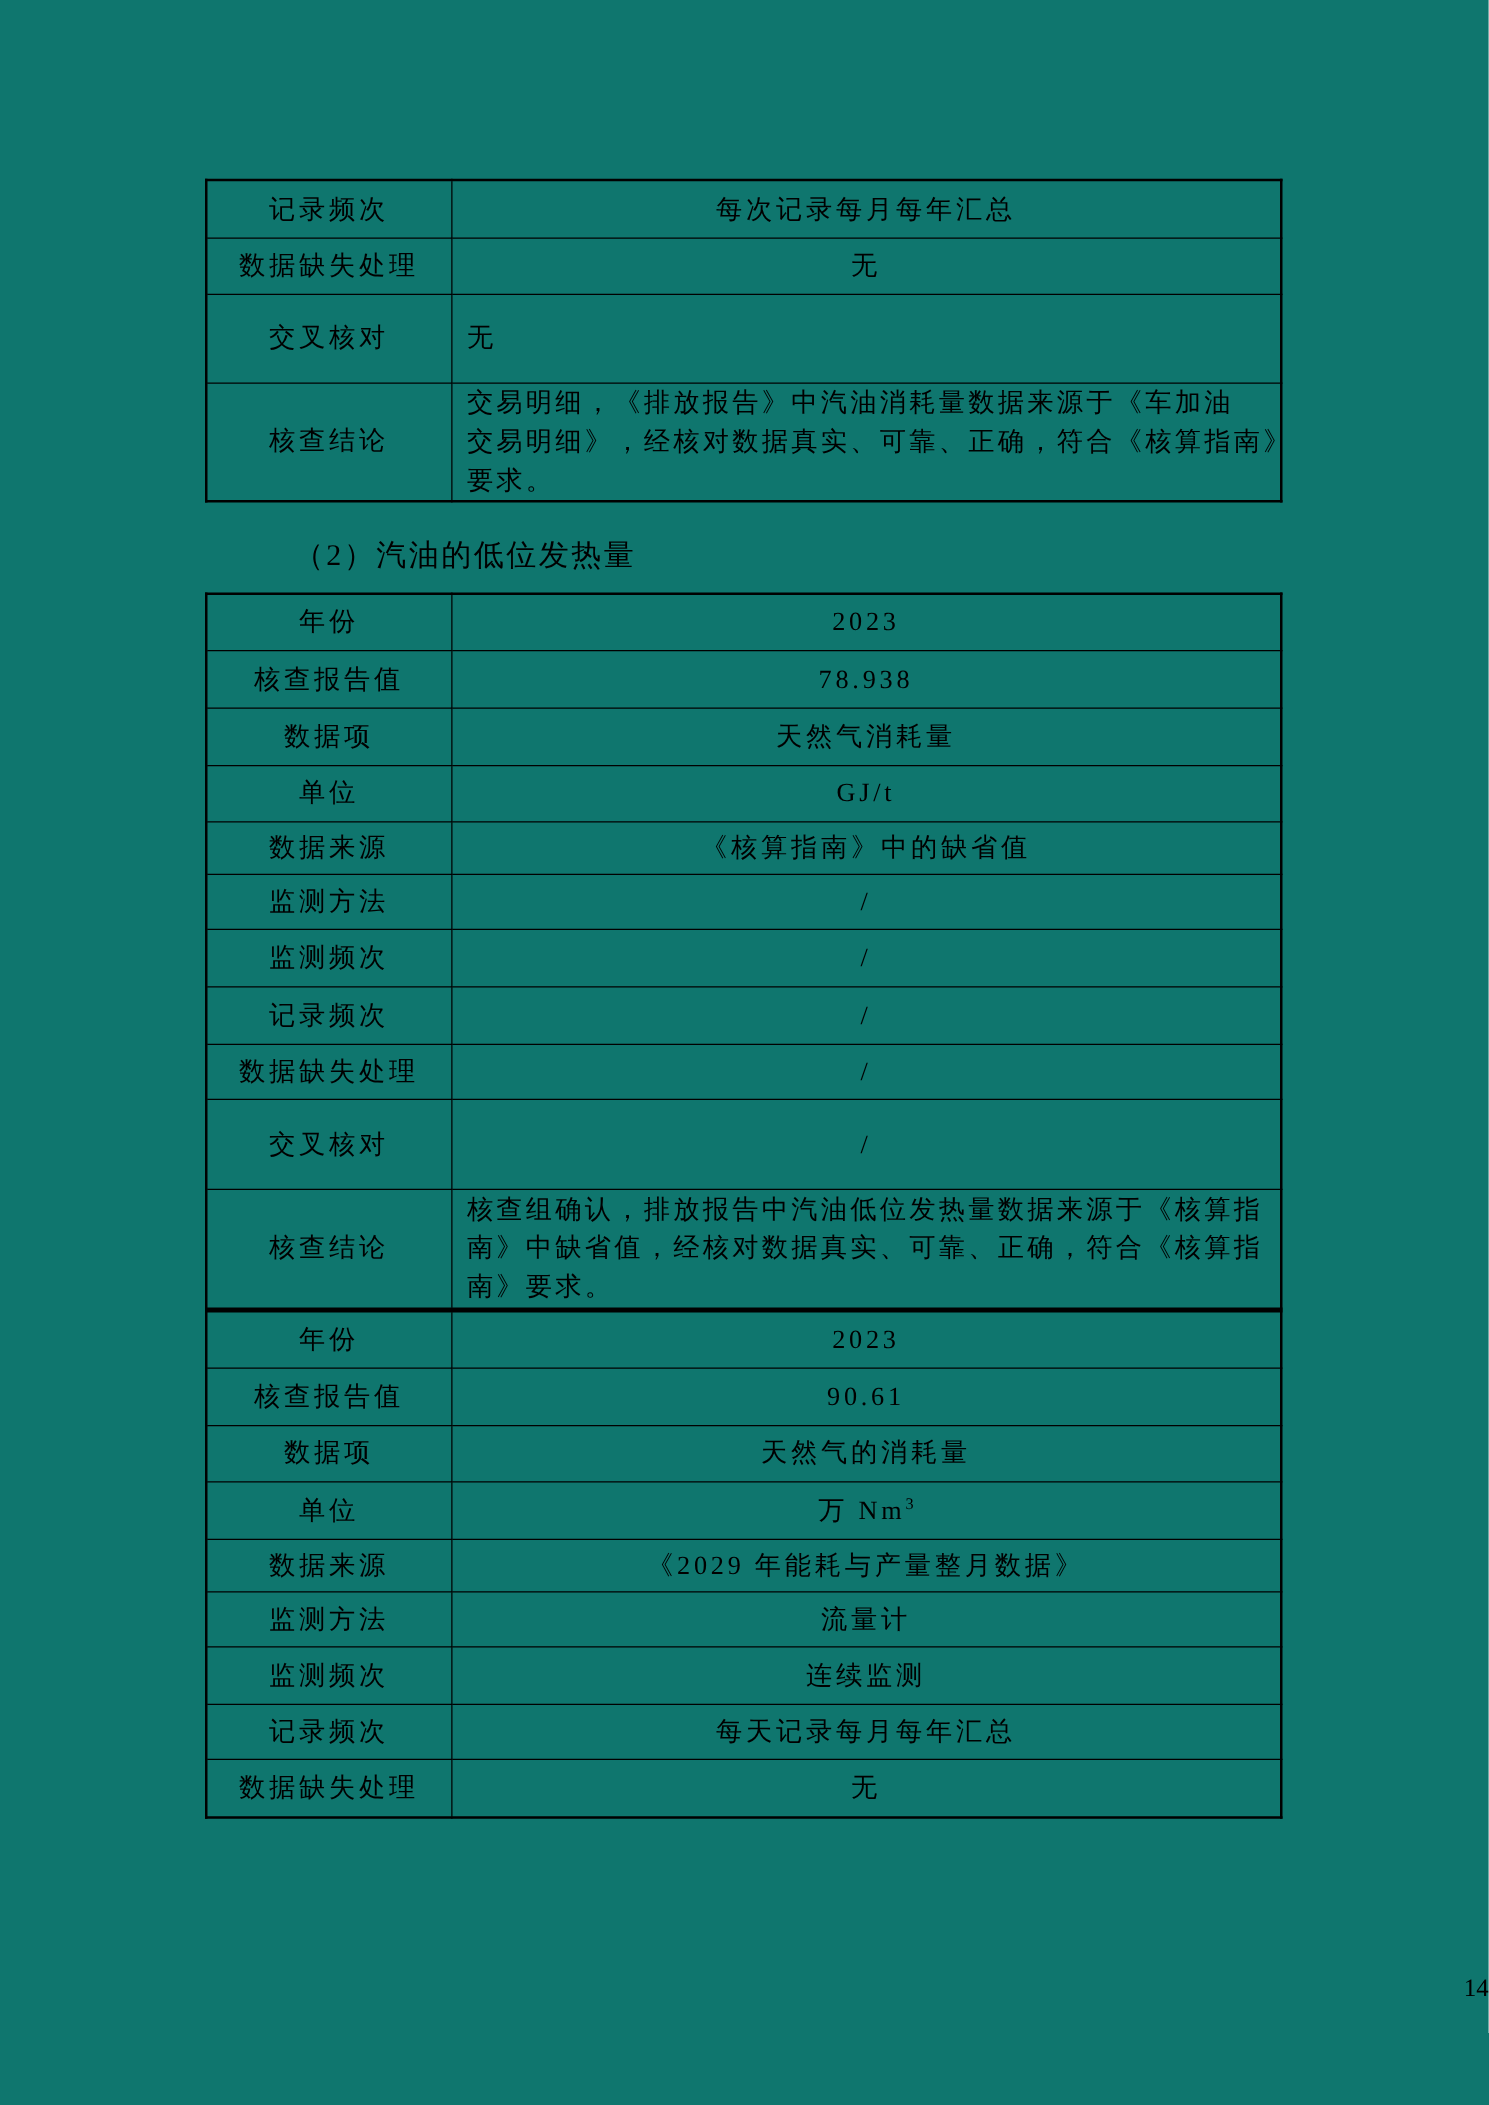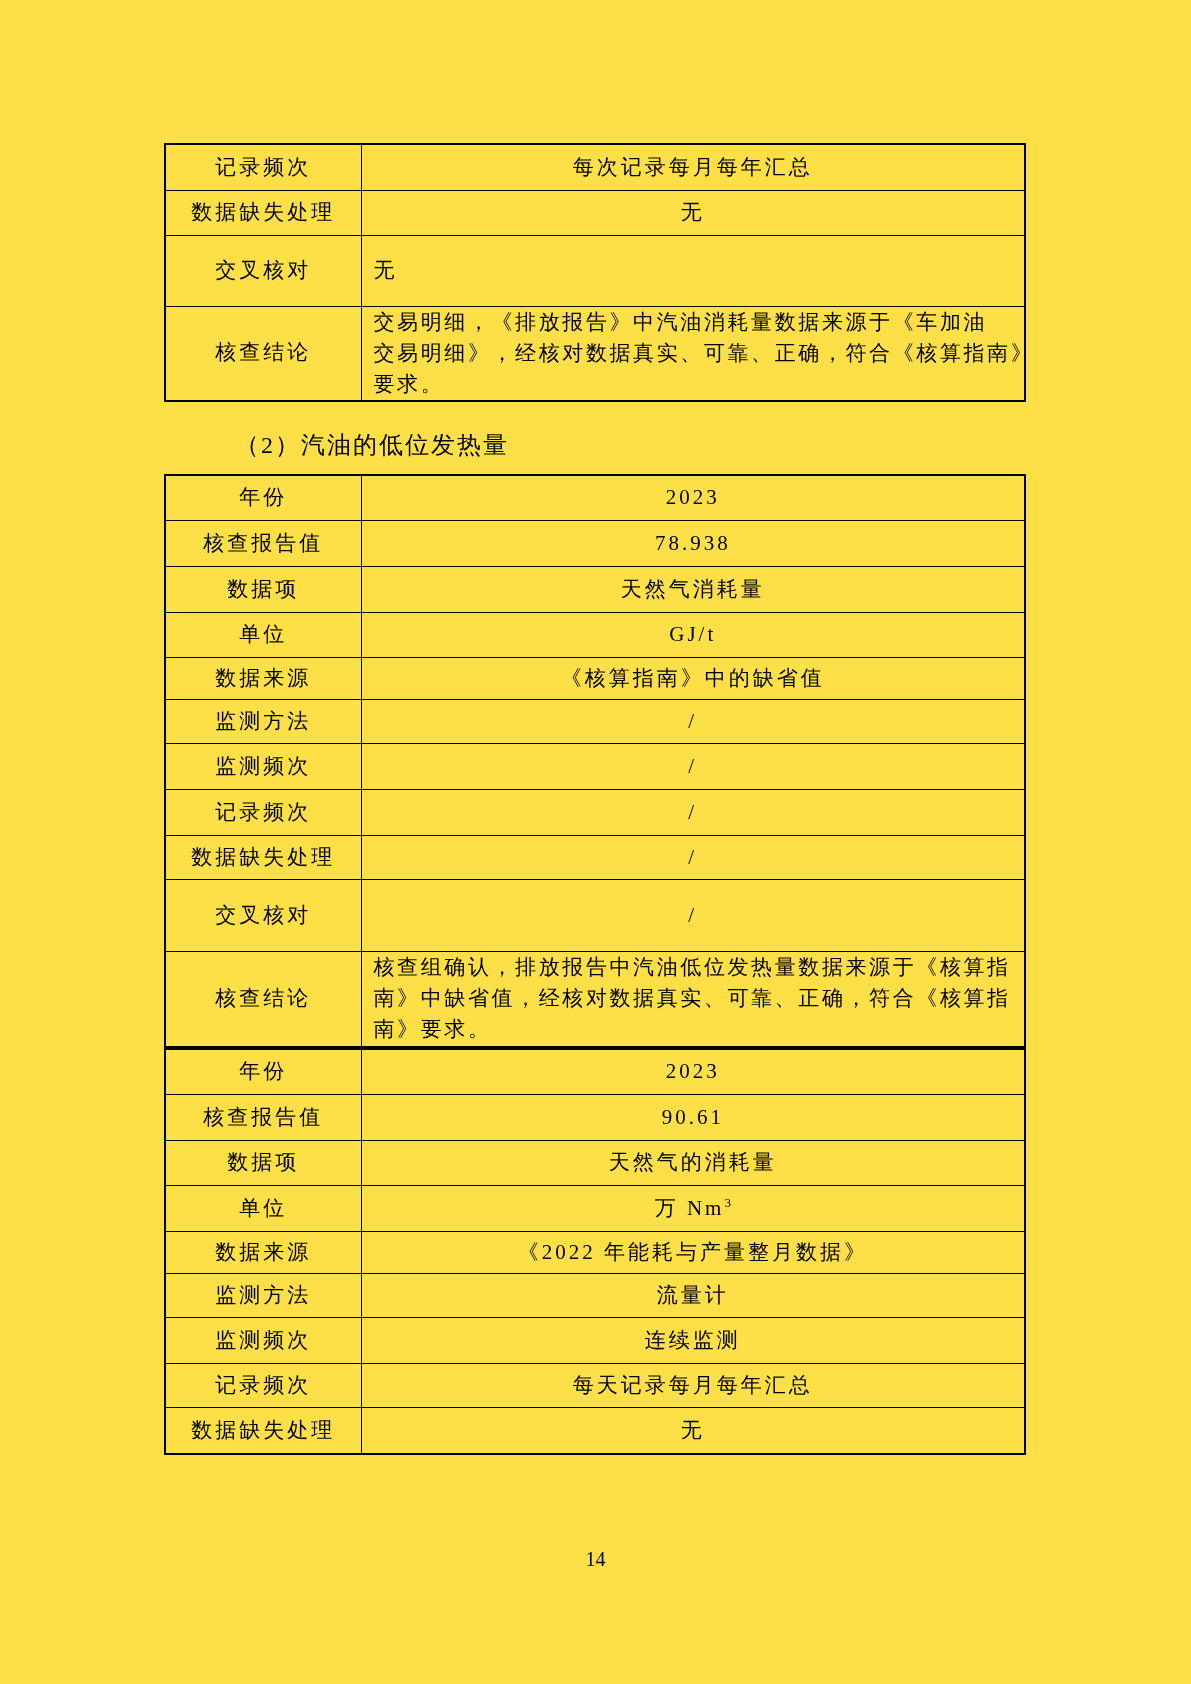--- a/index.html
+++ b/index.html
@@ -4,21 +4,21 @@
 <style>
   html, body {
     margin: 0;
     padding: 0;
     background: #ffffff;
   }
   .page {
     position: relative;
     width: 1191px;
     height: 1684px;
-    background: #fde047;
+    background: #0f766e;
     color: #000000;
     font-family: "Liberation Serif", "DejaVu Serif", serif;
     overflow: hidden;
   }
   .content {
     position: absolute;
     top: 143px;
     left: 164px;
     width: 862px;
   }
@@ -53,24 +53,24 @@
   }
   .section-heading {
     margin: 26px 0 12px 71px;
     font-size: 24px;
     line-height: 34px;
     letter-spacing: 2px;
     font-weight: normal;
   }
   .page-footer {
     position: absolute;
-    top: 1548px;
+    top: 1580px;
     left: 0;
     width: 100%;
-    text-align: center;
+    text-align: right;
     font-size: 20px;
   }
   sup {
     font-size: 13px;
     letter-spacing: 0;
     vertical-align: super;
     line-height: 0;
   }
 </style>
 </head>
@@ -180,21 +180,21 @@
           <tr style="height: 45px;">
             <td class="cell-label">数据项</td>
             <td class="cell-value align-center"><span>天然气的消耗量</span></td>
           </tr>
           <tr style="height: 46px;">
             <td class="cell-label">单位</td>
             <td class="cell-value align-center"><span>万 Nm</span><sup>3</sup></td>
           </tr>
           <tr style="height: 42px;">
             <td class="cell-label">数据来源</td>
-            <td class="cell-value align-center"><span>《2022 年能耗与产量整月数据》</span></td>
+            <td class="cell-value align-center"><span>《2029 年能耗与产量整月数据》</span></td>
           </tr>
           <tr style="height: 44px;">
             <td class="cell-label">监测方法</td>
             <td class="cell-value align-center"><span>流量计</span></td>
           </tr>
           <tr style="height: 46px;">
             <td class="cell-label">监测频次</td>
             <td class="cell-value align-center"><span>连续监测</span></td>
           </tr>
           <tr style="height: 44px;">

